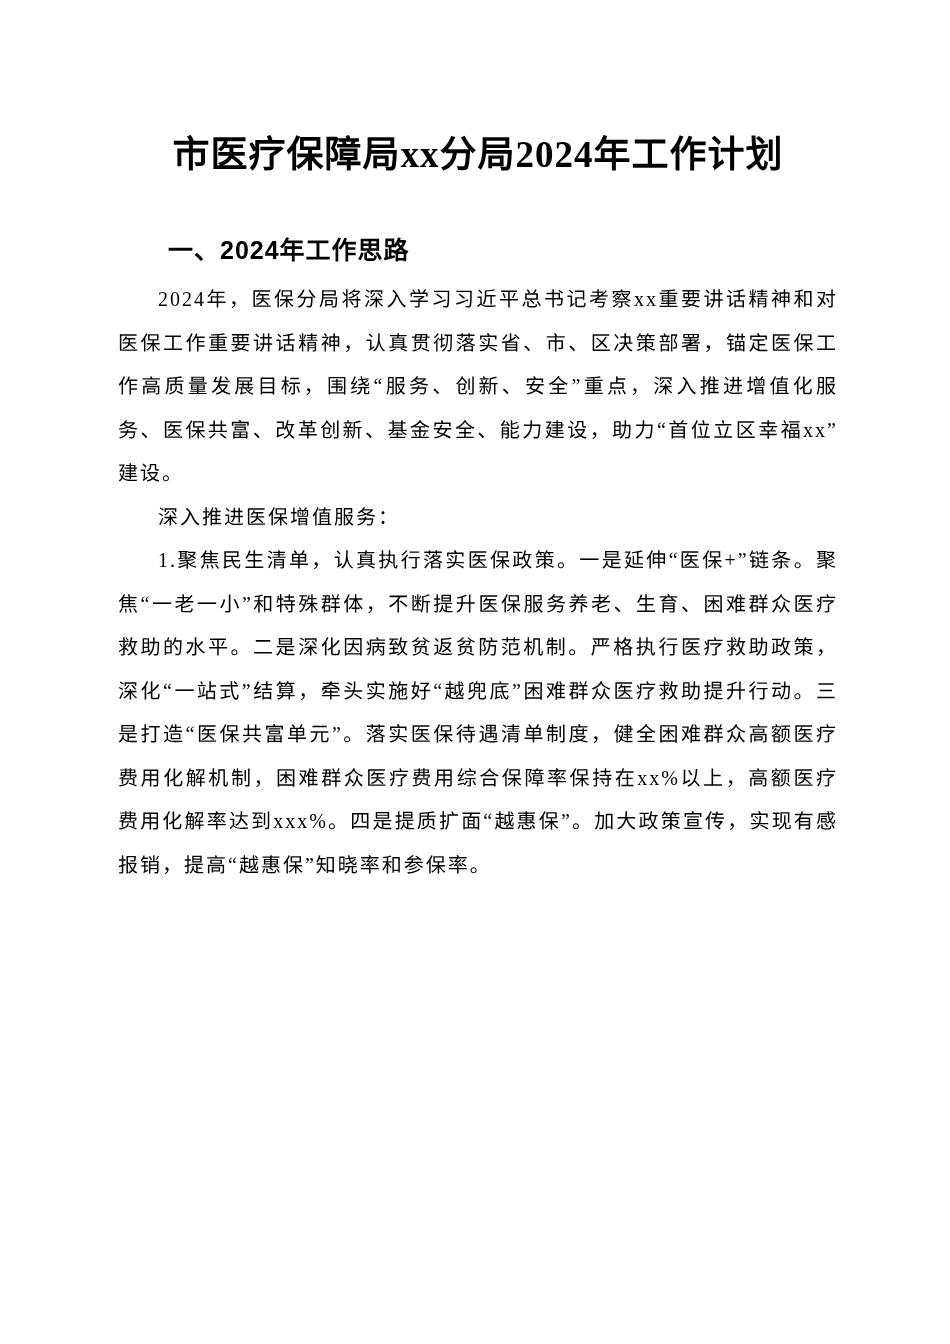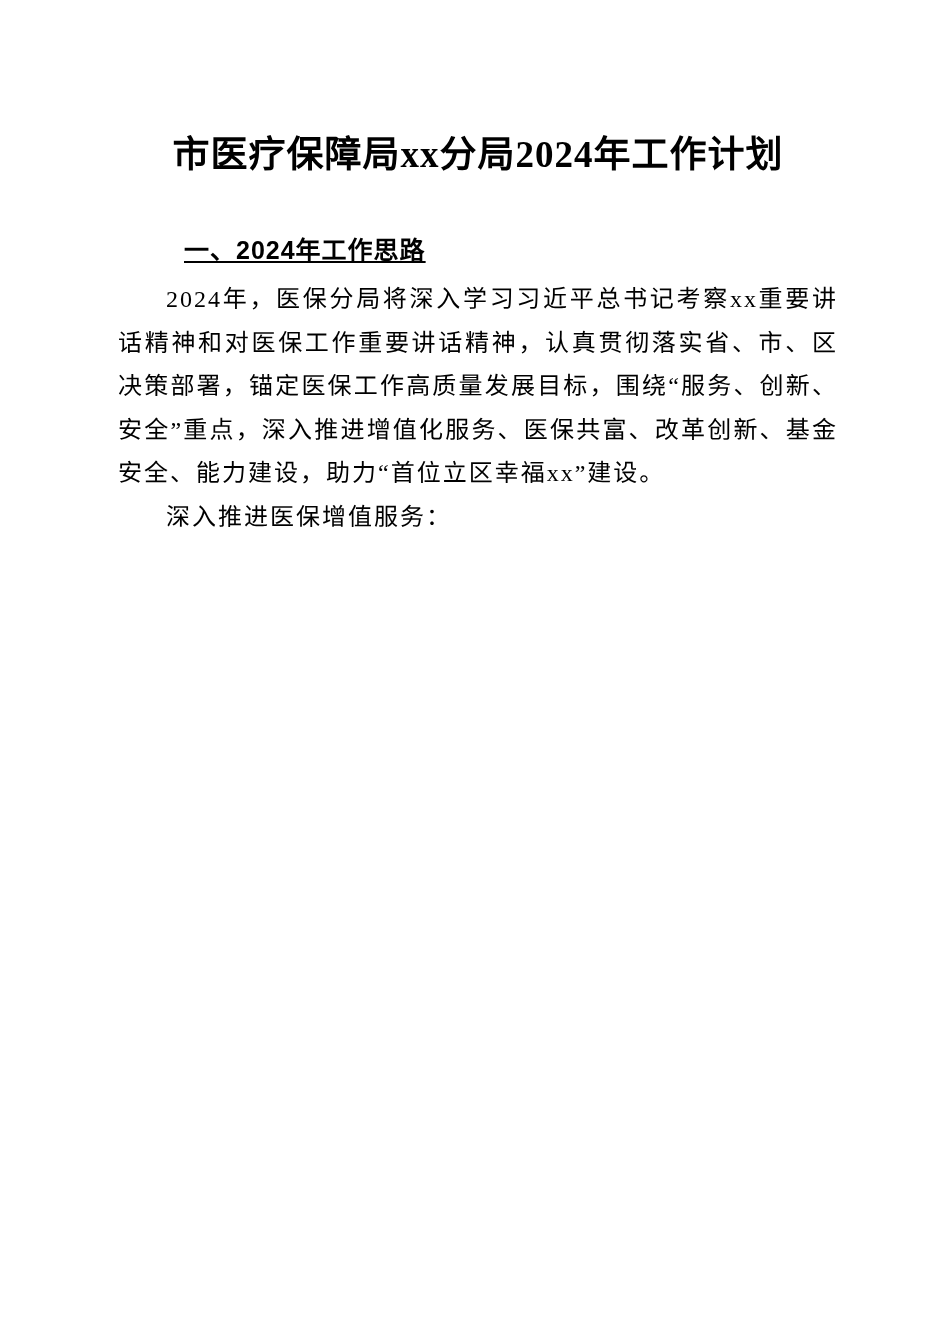--- a/index.html
+++ b/index.html
@@ -23,47 +23,47 @@
     margin-top: 126px;
     font-size: 37px;
     line-height: 57px;
     font-weight: 700;
     text-align: center;
     letter-spacing: 1px;
     font-family: "Liberation Serif", "DejaVu Serif", serif;
     white-space: nowrap;
   }
   .section-heading {
-    margin: 16px;
+    margin: 0;
     margin-top: 46px;
     margin-bottom: 6px;
     font-size: 25px;
     line-height: 43px;
     font-weight: 700;
     letter-spacing: 1px;
     text-indent: 2em;
     font-family: "Liberation Sans", "DejaVu Sans", sans-serif;
-    text-decoration: underline;
   }
   .body-text p {
     margin: 0;
-    font-size: 24px;
+    font-size: 20px;
     line-height: 43.5px;
     letter-spacing: 2px;
     text-indent: 2em;
     text-align: justify;
     text-justify: inter-ideograph;
     font-family: "Liberation Serif", "DejaVu Serif", serif;
   }
 </style>
 </head>
 <body>
 
 <div class="page">
   <h1 class="doc-title">市医疗保障局xx分局2024年工作计划</h1>
 
   <h2 class="section-heading">一、2024年工作思路</h2>
 
   <div class="body-text">
     <p>2024年，医保分局将深入学习习近平总书记考察xx重要讲话精神和对医保工作重要讲话精神，认真贯彻落实省、市、区决策部署，锚定医保工作高质量发展目标，围绕“服务、创新、安全”重点，深入推进增值化服务、医保共富、改革创新、基金安全、能力建设，助力“首位立区幸福xx”建设。</p>
     <p>深入推进医保增值服务：</p>
+    <p>1.聚焦民生清单，认真执行落实医保政策。一是延伸“医保+”链条。聚焦“一老一小”和特殊群体，不断提升医保服务养老、生育、困难群众医疗救助的水平。二是深化因病致贫返贫防范机制。严格执行医疗救助政策，深化“一站式”结算，牵头实施好“越兜底”困难群众医疗救助提升行动。三是打造“医保共富单元”。落实医保待遇清单制度，健全困难群众高额医疗费用化解机制，困难群众医疗费用综合保障率保持在xx%以上，高额医疗费用化解率达到xxx%。四是提质扩面“越惠保”。加大政策宣传，实现有感报销，提高“越惠保”知晓率和参保率。</p>
   </div>
 </div>
 
 </body></html>

